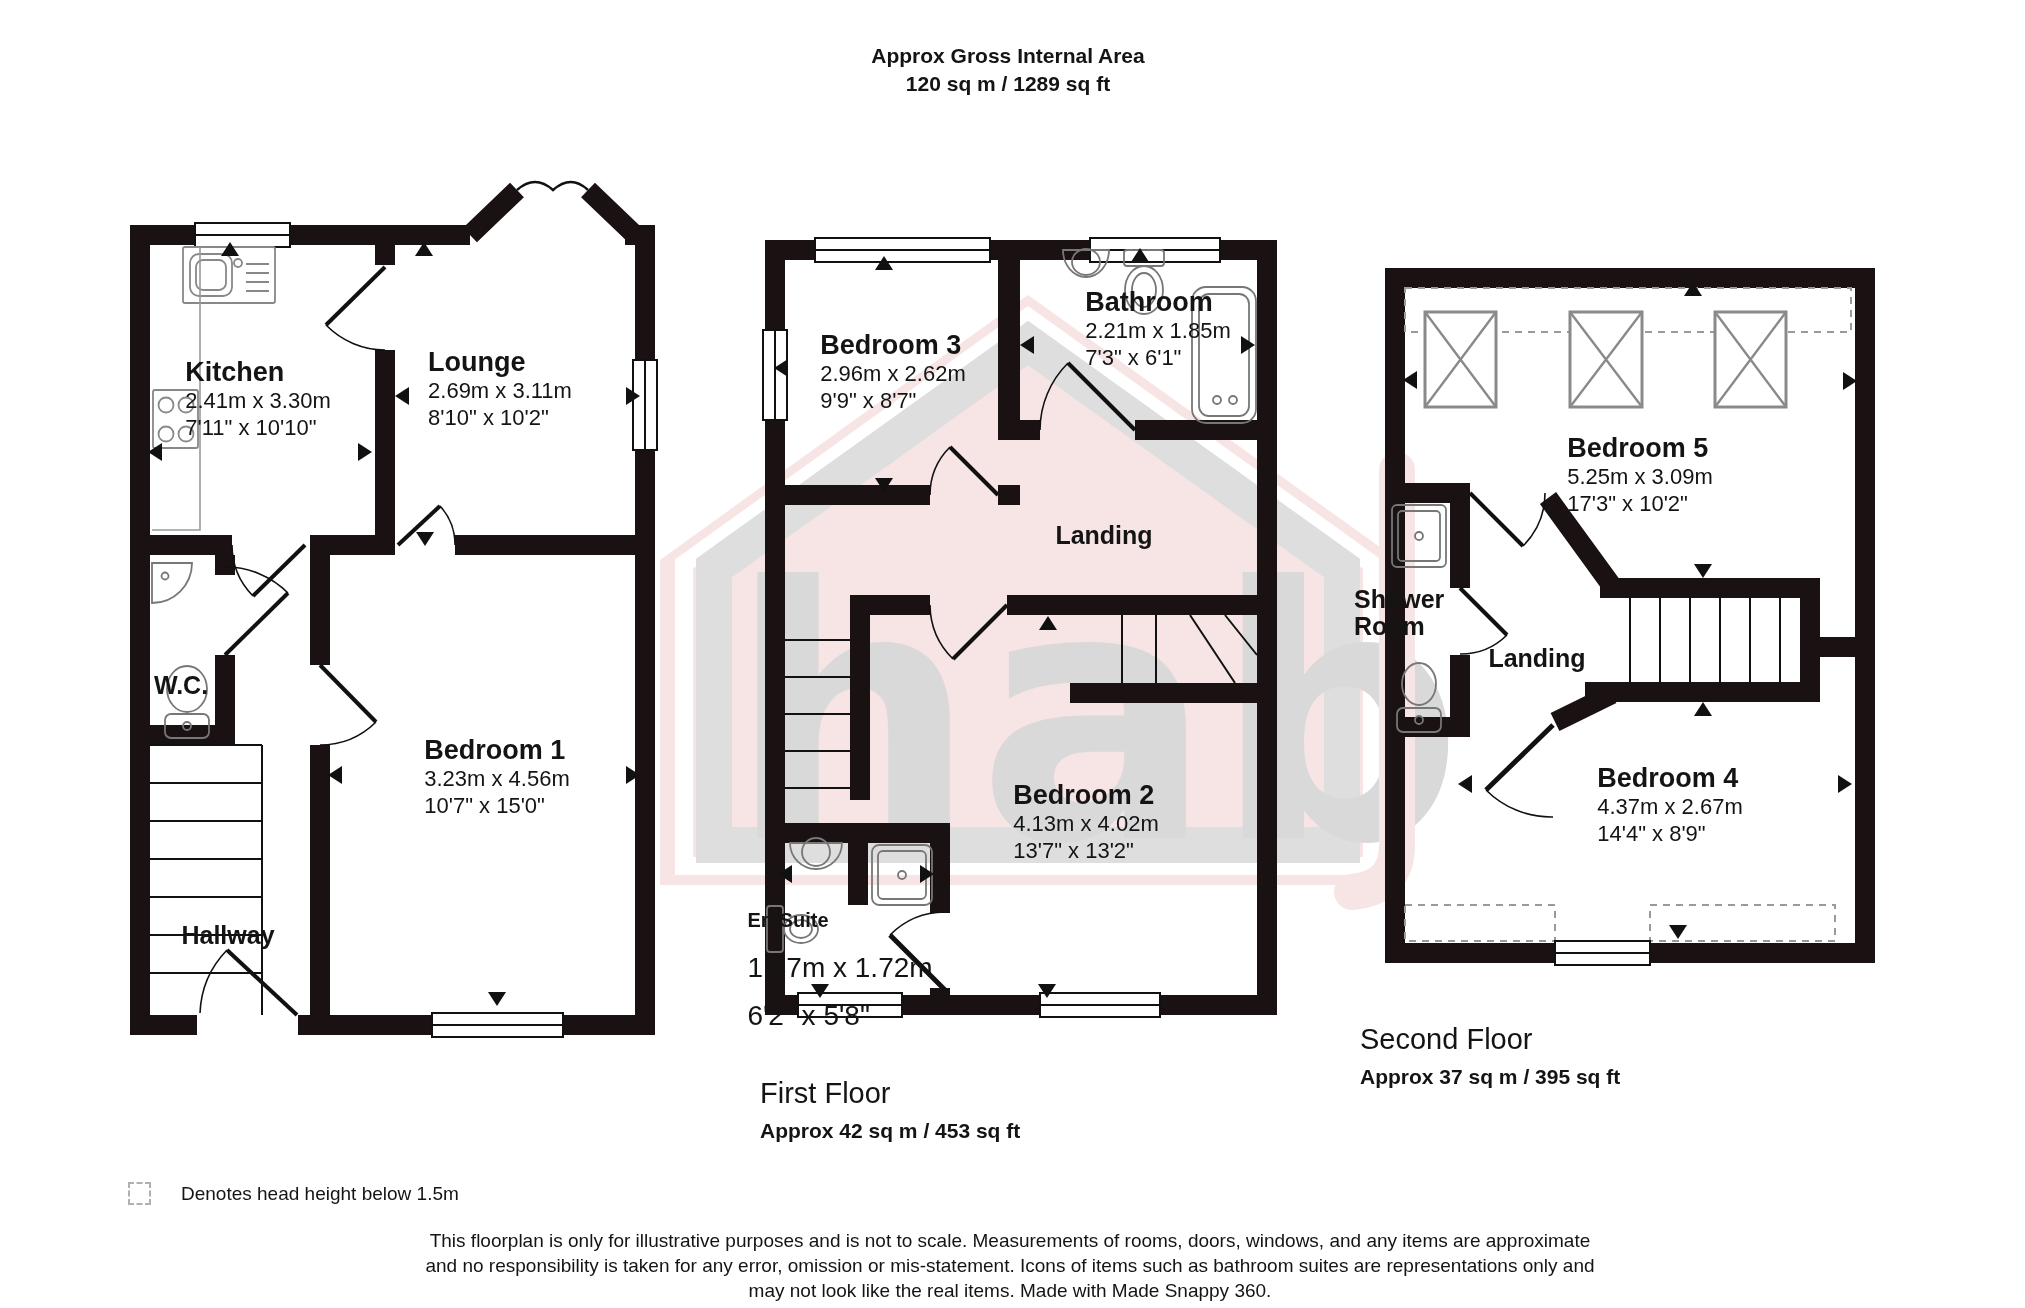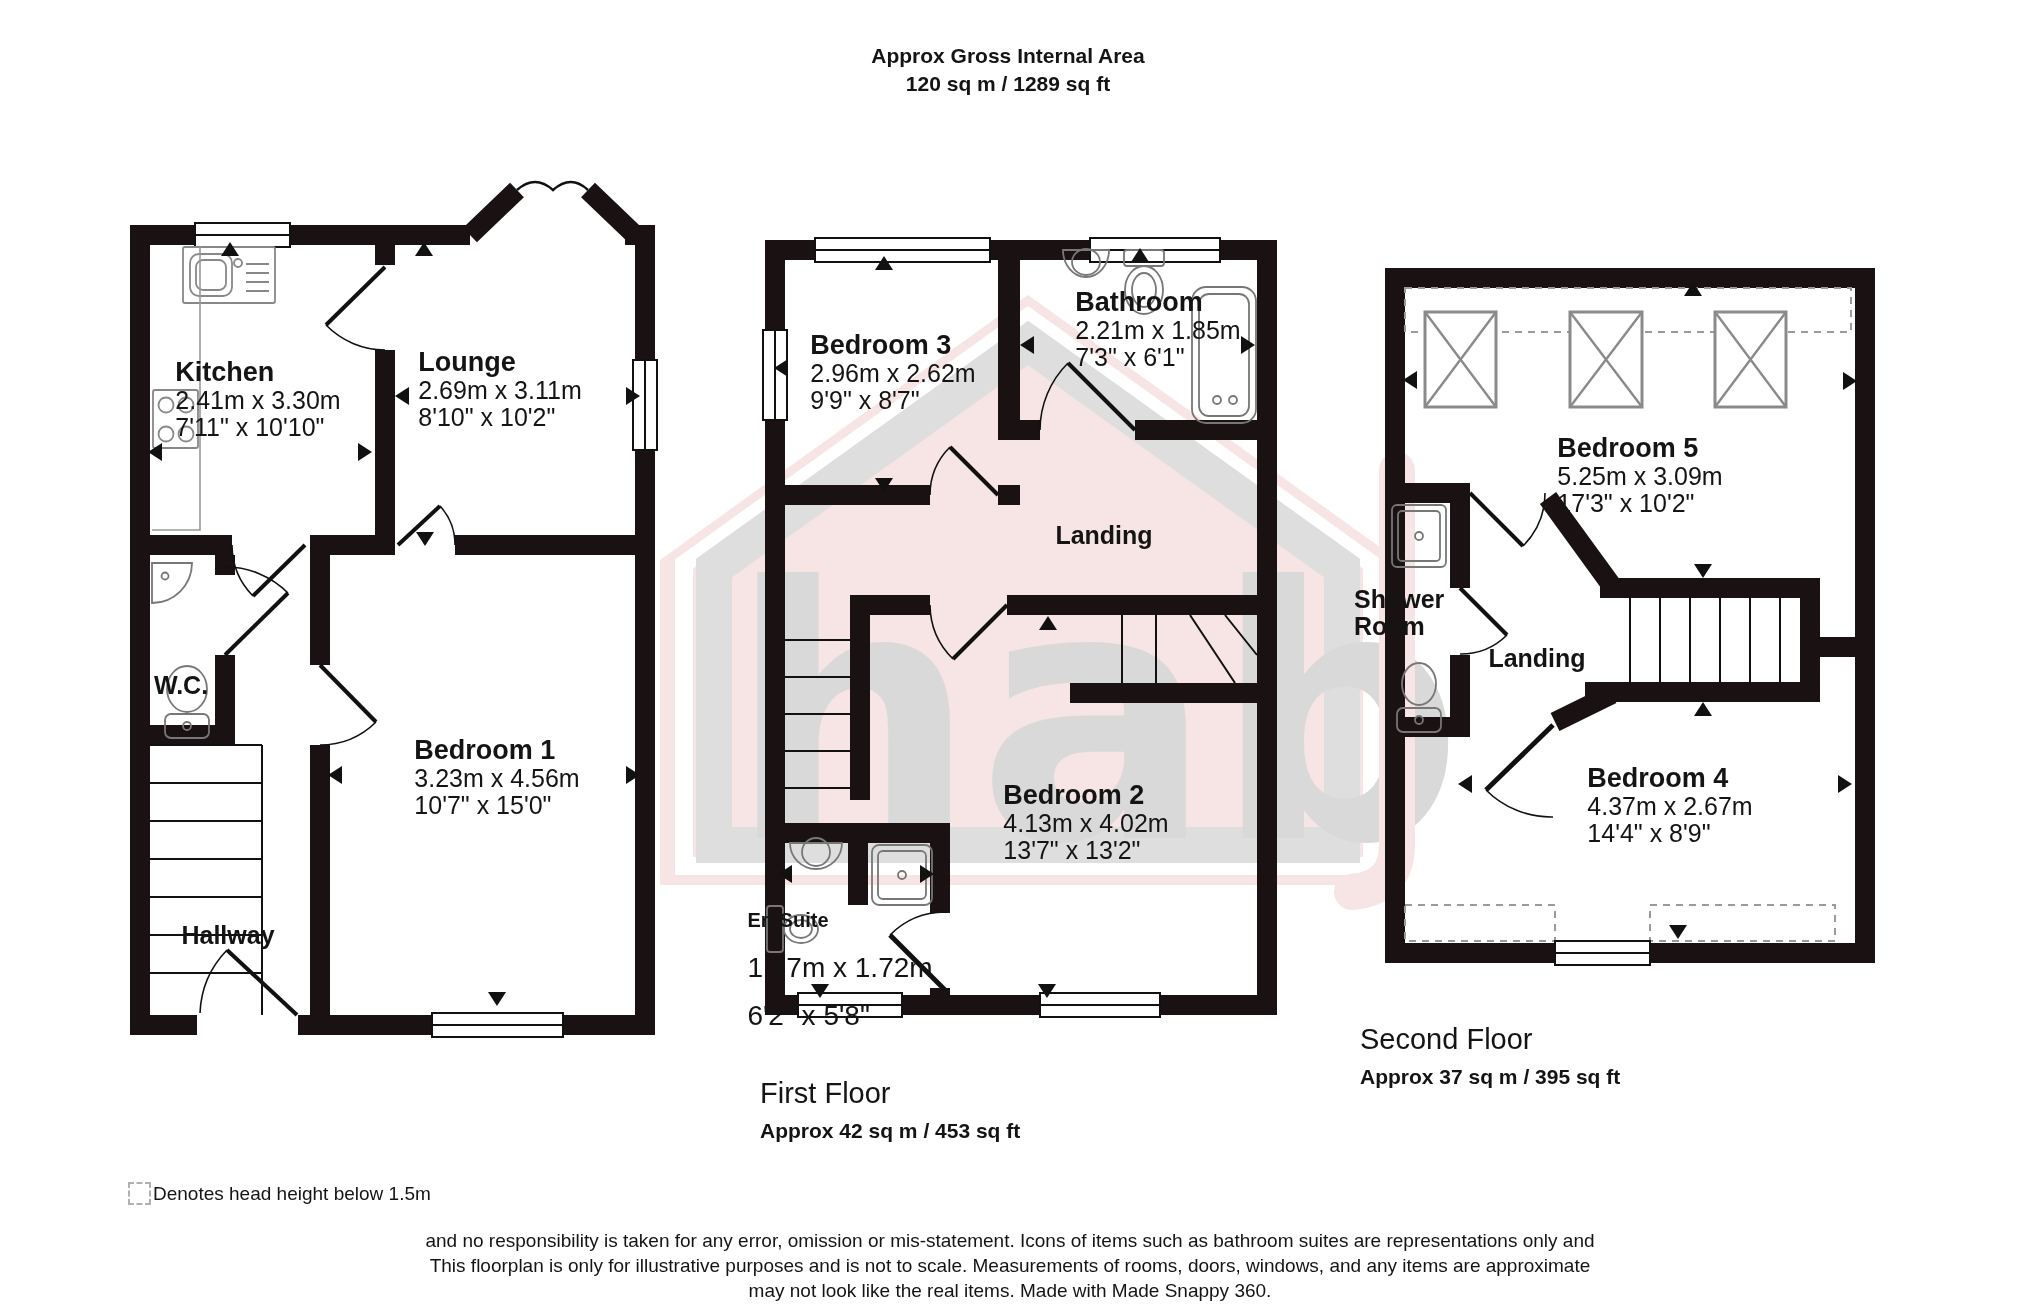--- a/index.html
+++ b/index.html
@@ -3,29 +3,29 @@
 <meta charset="utf-8">
 <style>
   html,body{margin:0;padding:0;background:#fff;}
   body{width:2025px;height:1308px;position:relative;font-family:"Liberation Sans",sans-serif;color:#141414;}
   #stage{position:absolute;left:0;top:0;width:2025px;height:1308px;overflow:hidden;}
   svg.plan{position:absolute;left:0;top:0;}
   .main-title{position:absolute;left:1008px;top:42px;transform:translateX(-50%);
     text-align:center;font-size:21px;font-weight:bold;line-height:28px;white-space:nowrap;}
   .room-label{position:absolute;transform:translateX(-50%);text-align:left;white-space:nowrap;z-index:5;}
   .room-label .nm{font-weight:bold;font-size:27px;line-height:29px;}
-  .room-label .dm{font-size:25px;line-height:27px;}
+  .room-label .dm{font-size:22px;line-height:27px;}
   .room-label.tag .nm{font-size:25px;line-height:27px;}
   .room-label.sm .nm{font-size:20px;line-height:22px;}
   .room-label.sm .dm{font-size:28px;line-height:22px;margin-top:26px;}
   .room-label.wrap{white-space:normal;width: 150px;}
   .floor-caption{position:absolute;z-index:5;}
   .floor-caption .t{font-size:29px;line-height:34px;}
   .floor-caption .a{font-size:21px;font-weight:bold;margin-top:9px;}
-  .legend{position:absolute;left:128px;top:1182px;display:flex;align-items:center;gap:2px;font-size:19px;z-index:5;}
+  .legend{position:absolute;left:128px;top:1182px;display:flex;align-items:center;gap:30px;font-size:19px;z-index:5;}
   .legend .box{width:19px;height:19px;border:2px dashed #b0b0b0;flex:0 0 auto;}
   .disclaimer{position:absolute;left:1010px;top:1228px;transform:translateX(-50%);
     text-align:center;font-size:19px;line-height:25px;white-space:nowrap;z-index:5;}
 </style>
 </head>
 <body>
 
 <div id="stage">
 
 <svg class="plan" width="2025" height="1308" viewBox="0 0 2025 1308">
@@ -371,18 +371,18 @@
     <div class="t">Second Floor</div>
     <div class="a">Approx 37 sq m / 395 sq ft</div>
   </div>
 
   <div class="legend">
     <div class="box"></div>
     <div>Denotes head height below 1.5m</div>
   </div>
 
   <div class="disclaimer">
+    <div>This floorplan is only for illustrative purposes and is not to scale. Measurements of rooms, doors, windows, and any items are approximate</div>
     <div>and no responsibility is taken for any error, omission or mis-statement. Icons of items such as bathroom suites are representations only and</div>
-    <div>This floorplan is only for illustrative purposes and is not to scale. Measurements of rooms, doors, windows, and any items are approximate</div>
     <div>may not look like the real items. Made with Made Snappy 360.</div>
   </div>
 
 </div>
 
 </body></html>

